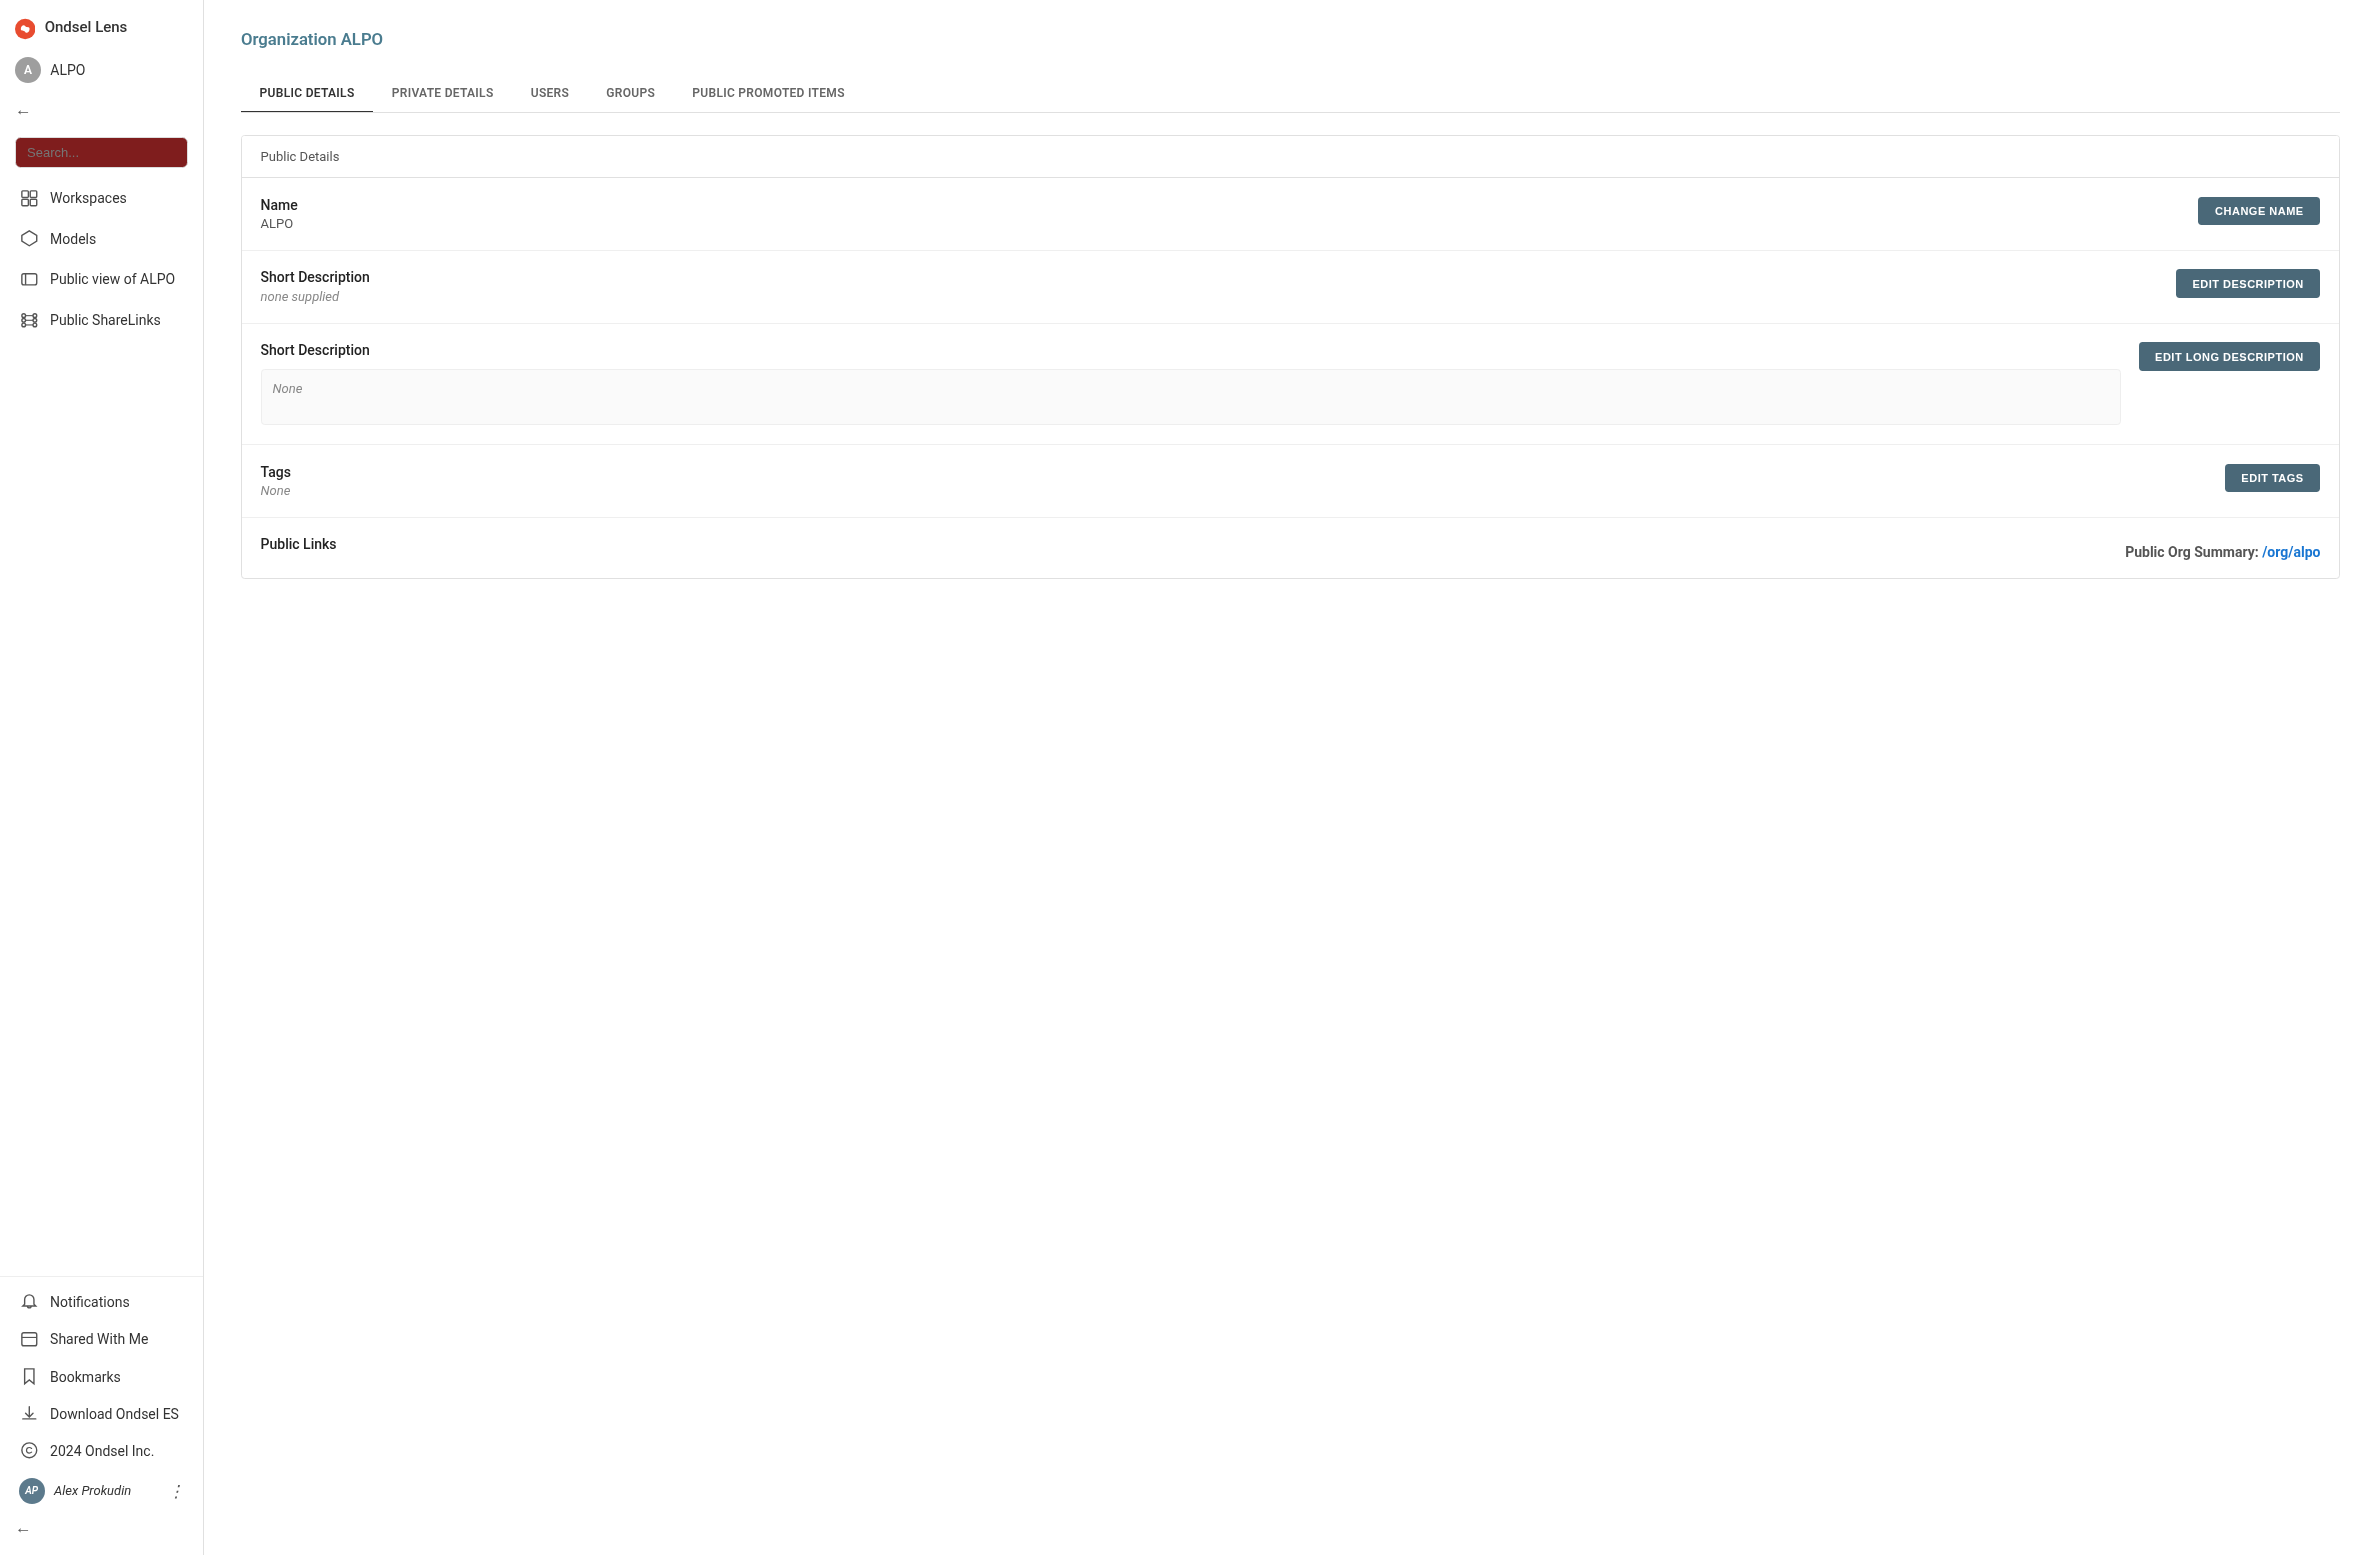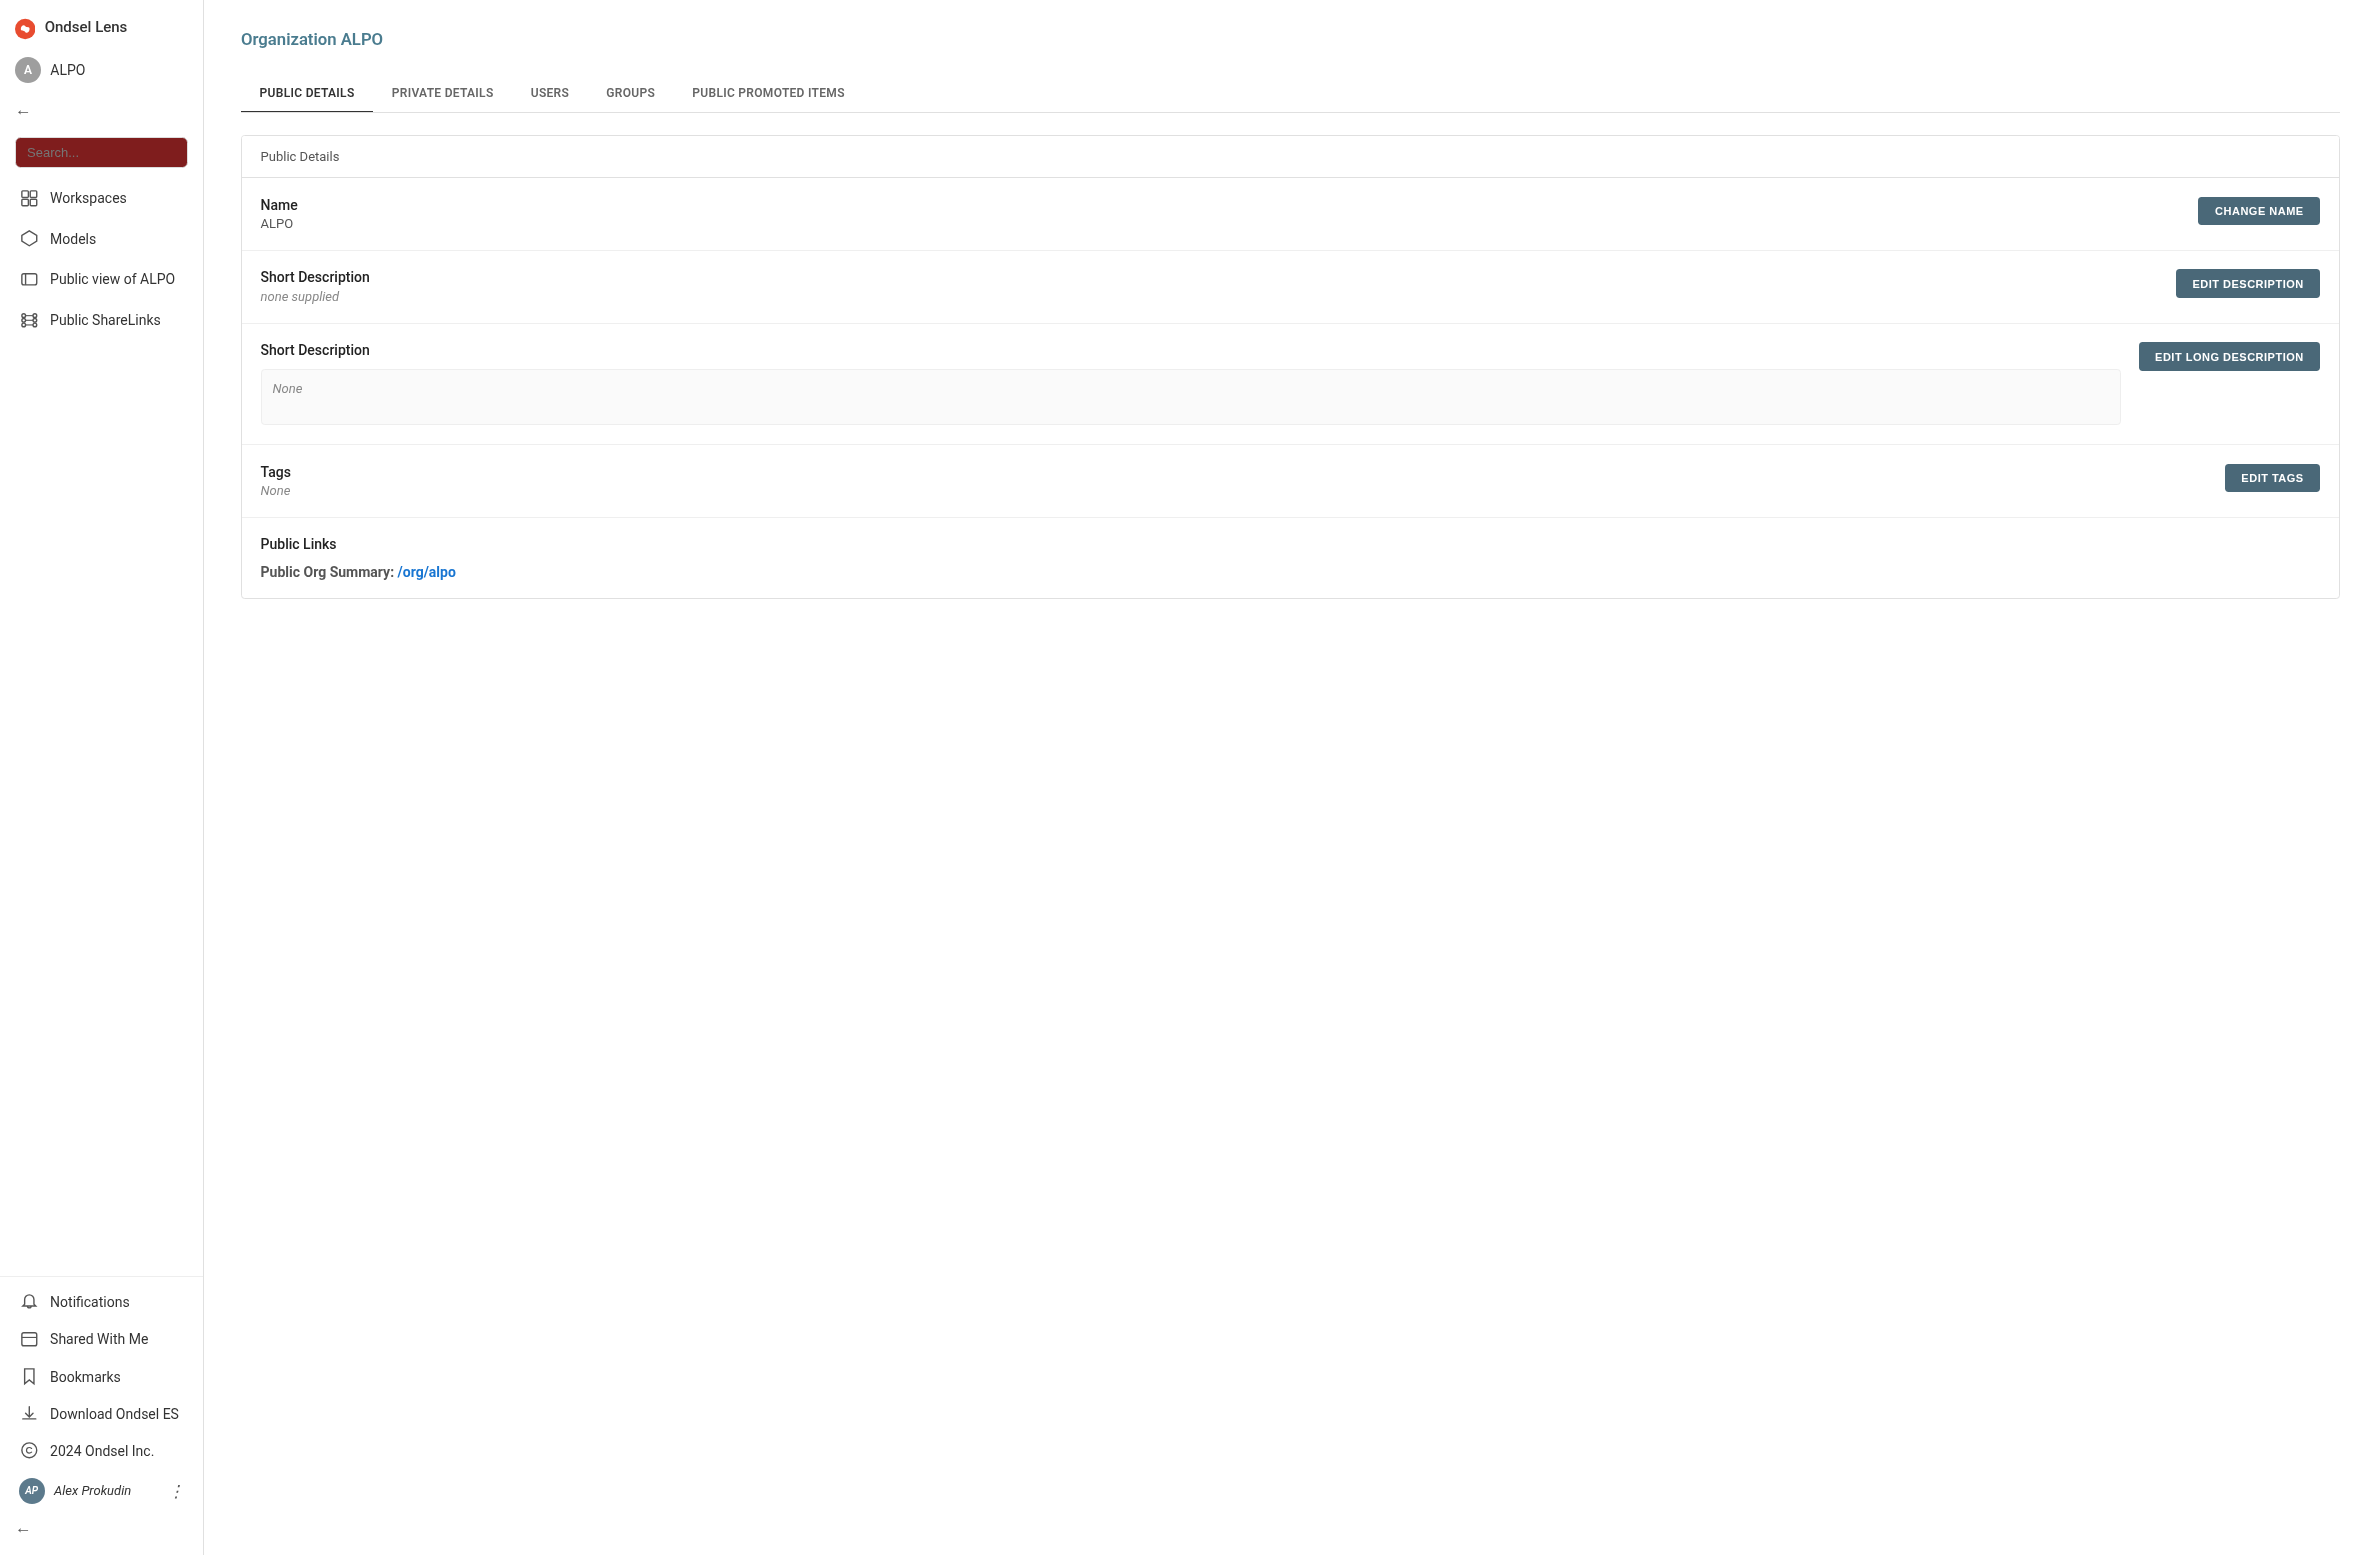--- a/index.html
+++ b/index.html
@@ -474,21 +474,21 @@
     </div>
 
     <div class="field-row">
       <div class="field-left">
         <div class="field-label">Tags</div>
         <div class="field-value none-value">None</div>
       </div>
       <button class="action-btn">EDIT TAGS</button>
     </div>
 
-    <div class="field-row" style="flex-direction:column; align-items:flex-start;">
+    <div class="field-row" style="align-items:flex-start;">
       <div class="field-label">Public Links</div>
       <div class="public-link-row" style="margin-top:7.4px;">
         <span>Public Org Summary:</span>
         <a href="#">/org/alpo</a>
       </div>
     </div>
 
   </div>
 </div>
 

